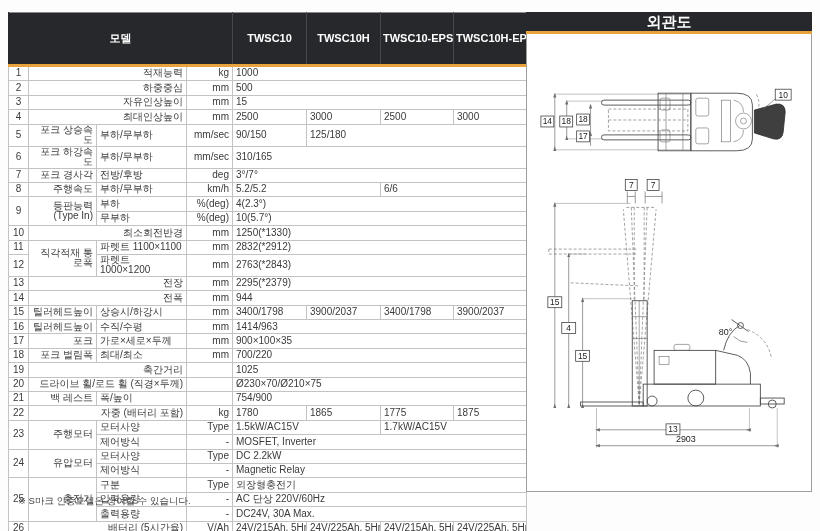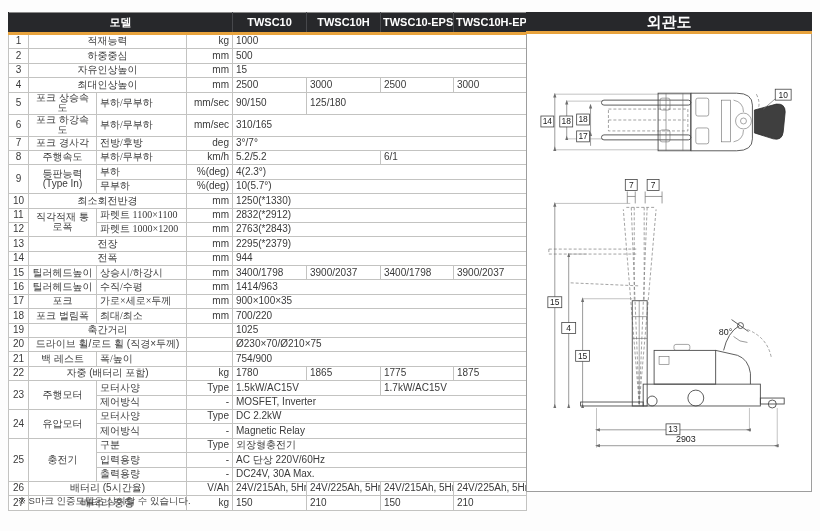--- a/index.html
+++ b/index.html
@@ -10,34 +10,34 @@
   }
   .canvas{position:absolute;inset:0;}
   
   table.spec{
     position:absolute;left:8px;top:12px;width:518px;
     border-collapse:collapse;table-layout:fixed;
     font-size:10px;line-height:1.05;
   }
   table.spec th{
     background:#27282b;color:#fff;font-weight:bold;font-size:11px;
-    height:19px;padding:0 2px;border-bottom:3px solid #e8a33d;
+    height:19px;padding:16px 2px;border-bottom:3px solid #e8a33d;
     border-left:1px solid #47484c;border-right:1px solid #47484c;
     white-space:nowrap;overflow:hidden;
   }
   table.spec th:first-child{border-left:1px solid #27282b;}
   table.spec td{
     height:13.4px;padding:0 3px;border:1px solid #c3c3c1;
     overflow:hidden;background:#fff;vertical-align:middle;
   }
   table.spec{border:1px solid #8a8a8a;}
   tr.grp td{border-top:1px solid #9d9d9d;}
   td.num{text-align:center;padding:0 1px;}
-  td.name{text-align:center;}
-  td.sub{text-align:left;font-family:Liberation Serif, serif;}
+  td.name{text-align:right;}
+  td.sub{text-align:left;}
   td.unit{text-align:right;}
   td.val{background:#f1f1ef;padding:0 1px;white-space:nowrap;}
   
   .diagram-panel{
     position:absolute;left:526px;top:12px;width:286px;height:480px;
     background:#fff;border:1px solid #9d9d9d;border-top:none;box-sizing:border-box;
   }
   .diagram-header{
     height:19px;background:#27282b;color:#fff;font-weight:bold;font-size:15px;
     text-align:center;line-height:19px;border-bottom:3px solid #e8a33d;
@@ -130,21 +130,21 @@
           <td class="sub">전방/후방</td>
           <td class="unit">deg</td>
           <td class="val" colspan="4">3°/7°</td>
         </tr>
         <tr class="grp">
           <td class="num">8</td>
           <td class="name">주행속도</td>
           <td class="sub">부하/무부하</td>
           <td class="unit">km/h</td>
           <td class="val" colspan="2">5.2/5.2</td>
-          <td class="val" colspan="2">6/1</td>
+          <td class="val" colspan="2">6/6</td>
         </tr>
         <tr class="grp">
           <td class="num" rowspan="2">9</td>
           <td class="name" rowspan="2">등판능력 (Type In)</td>
           <td class="sub">부하</td>
           <td class="unit">%(deg)</td>
           <td class="val" colspan="4">4(2.3°)</td>
         </tr>
         <tr>
           <td class="sub">무부하</td>

